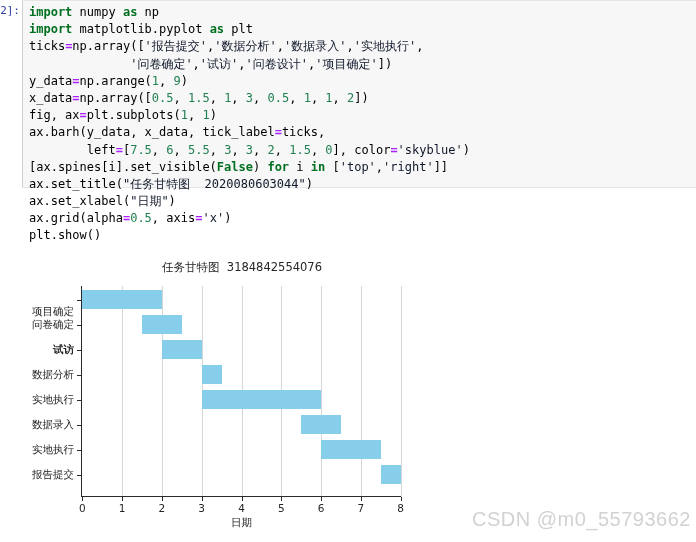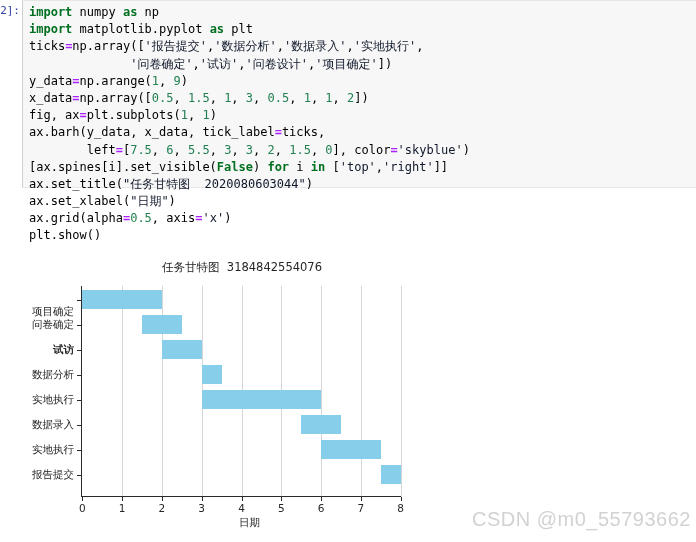--- a/index.html
+++ b/index.html
@@ -157,21 +157,21 @@
     top: 502px;
     width: 20px;
     margin-left: -10px;
     text-align: center;
     font-family: "DejaVu Sans", sans-serif;
     font-size: 10.5px;
     color: #262626;
   }
   #xaxis-title {
     position: absolute;
-    left: 90px;
+    left: 82px;
     top: 516px;
     width: 319px;
     text-align: center;
     font-family: "DejaVu Sans", sans-serif;
     font-size: 10.5px;
     color: #262626;
   }
   #watermark {
     position: absolute;
     left: 472px;

